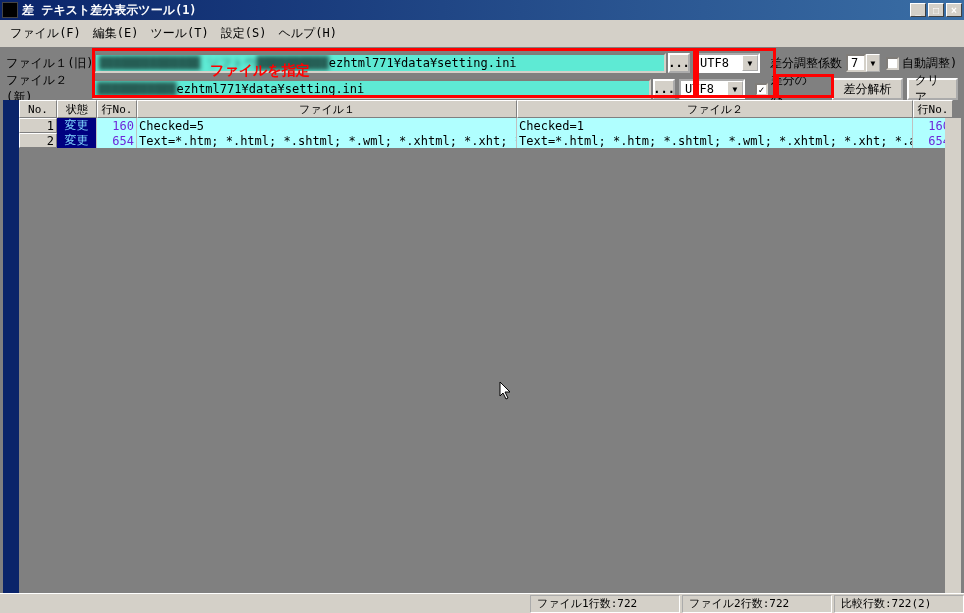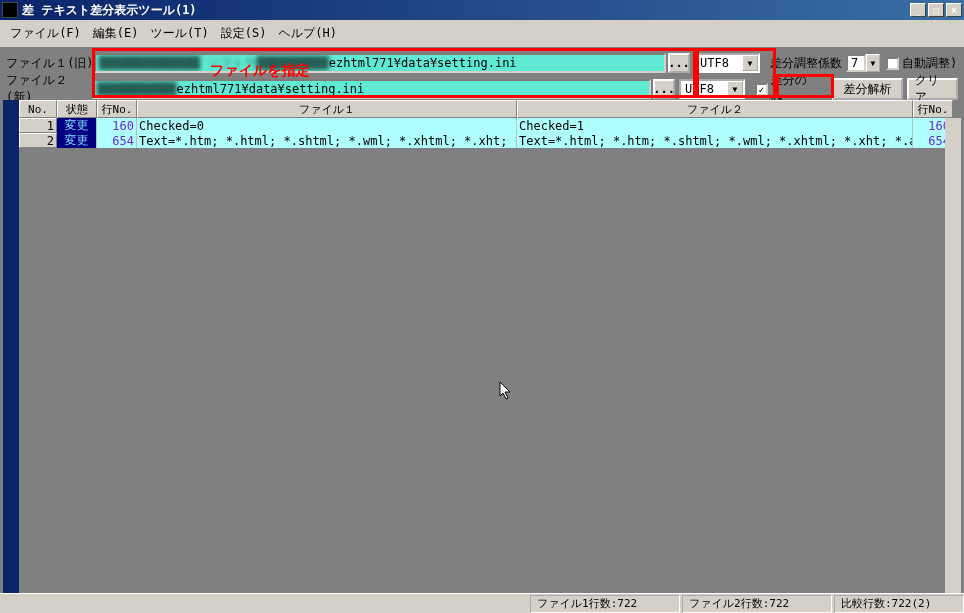--- a/index.html
+++ b/index.html
@@ -121,21 +121,21 @@
       <div class="gh" style="width:40px">行No.</div>
       <div class="gh" style="width:380px">ファイル１</div>
       <div class="gh" style="width:396px">ファイル２</div>
       <div class="gh" style="width:40px">行No.</div>
     </div>
 
     <div class="grid-row row-change">
       <div class="gc row-no" style="width:38px">1</div>
       <div class="gc row-state" style="width:40px">変更</div>
       <div class="gc row-lineno" style="width:40px">160</div>
-      <div class="gc" style="width:380px">Checked=0</div>
+      <div class="gc" style="width:380px">Checked=5</div>
       <div class="gc" style="width:396px">Checked=1</div>
       <div class="gc row-lineno" style="width:40px">160</div>
     </div>
     <div class="grid-row row-change">
       <div class="gc row-no" style="width:38px">2</div>
       <div class="gc row-state" style="width:40px">変更</div>
       <div class="gc row-lineno" style="width:40px">654</div>
       <div class="gc" style="width:380px">Text=*.htm; *.html; *.shtml; *.wml; *.xhtml; *.xht; *.asp; *.j</div>
       <div class="gc" style="width:396px">Text=*.html; *.htm; *.shtml; *.wml; *.xhtml; *.xht; *.asp; *.j</div>
       <div class="gc row-lineno" style="width:40px">654</div>

